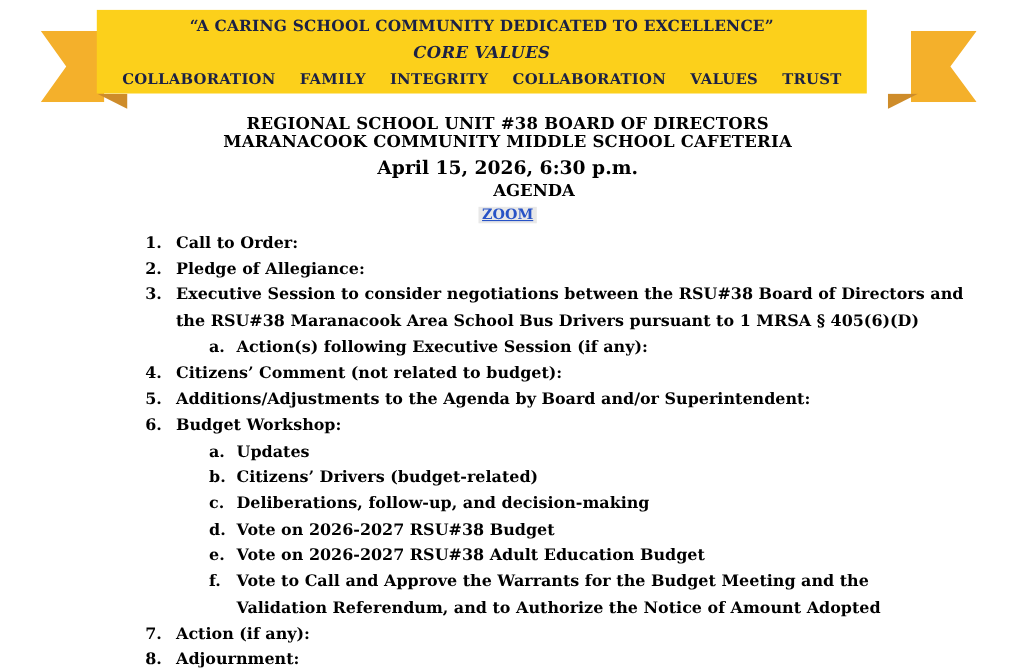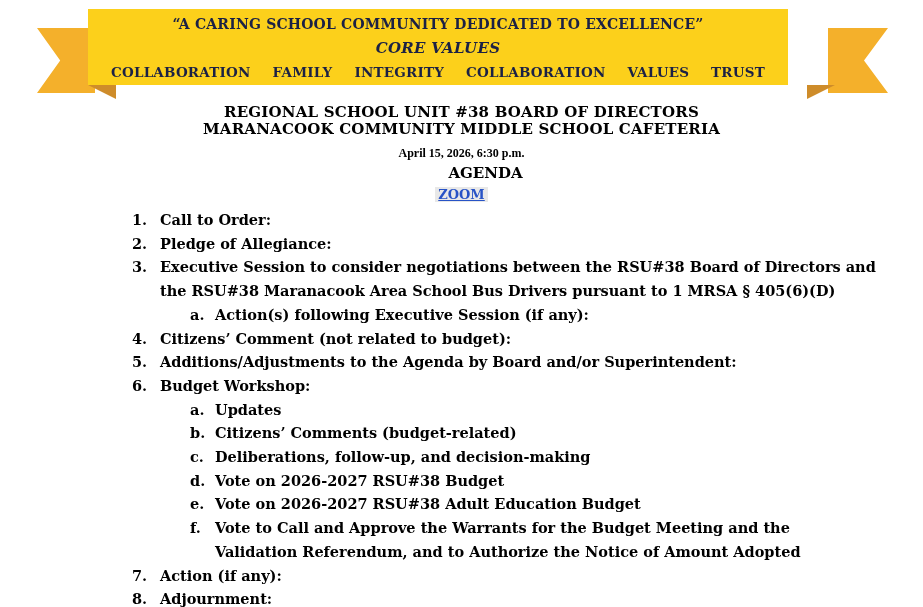--- a/index.html
+++ b/index.html
@@ -64,21 +64,21 @@
     justify-content: center;
     gap: 22px;
     font-size: 13.5px;
     letter-spacing: 0.2px;
     text-align: right;
   }
 
   
   .doc-head { text-align: center; margin-top: 4px; line-height: 17px; }
   .doc-title { font-size: 15px; letter-spacing: 0.2px; }
-  .doc-datetime { font-size: 12px; margin-top: 7px; font-family: Liberation Serif, serif; }
+  .doc-datetime { font-size: 17px; margin-top: 7px; }
   .doc-agenda { font-size: 15px; margin-top: 3px; margin-left: 48px; }
   .zoom-row { margin-top: 3px; }
   .zoom-link {
     color: var(--link);
     background: var(--link-bg);
     text-decoration: underline;
     font-size: 13px;
     padding: 0 3px;
     cursor: pointer;
   }
@@ -156,21 +156,21 @@
     <div class="row l1">
       <span class="marker">6.</span>
       <span class="text">Budget Workshop:</span>
     </div>
     <div class="row l2">
       <span class="marker">a.</span>
       <span class="text">Updates</span>
     </div>
     <div class="row l2">
       <span class="marker">b.</span>
-      <span class="text">Citizens’ Comments (budget-related)</span>
+      <span class="text">Citizens’ Drivers (budget-related)</span>
     </div>
     <div class="row l2">
       <span class="marker">c.</span>
       <span class="text">Deliberations, follow-up, and decision-making</span>
     </div>
     <div class="row l2">
       <span class="marker">d.</span>
       <span class="text">Vote on 2026-2027 RSU#38 Budget</span>
     </div>
     <div class="row l2">

